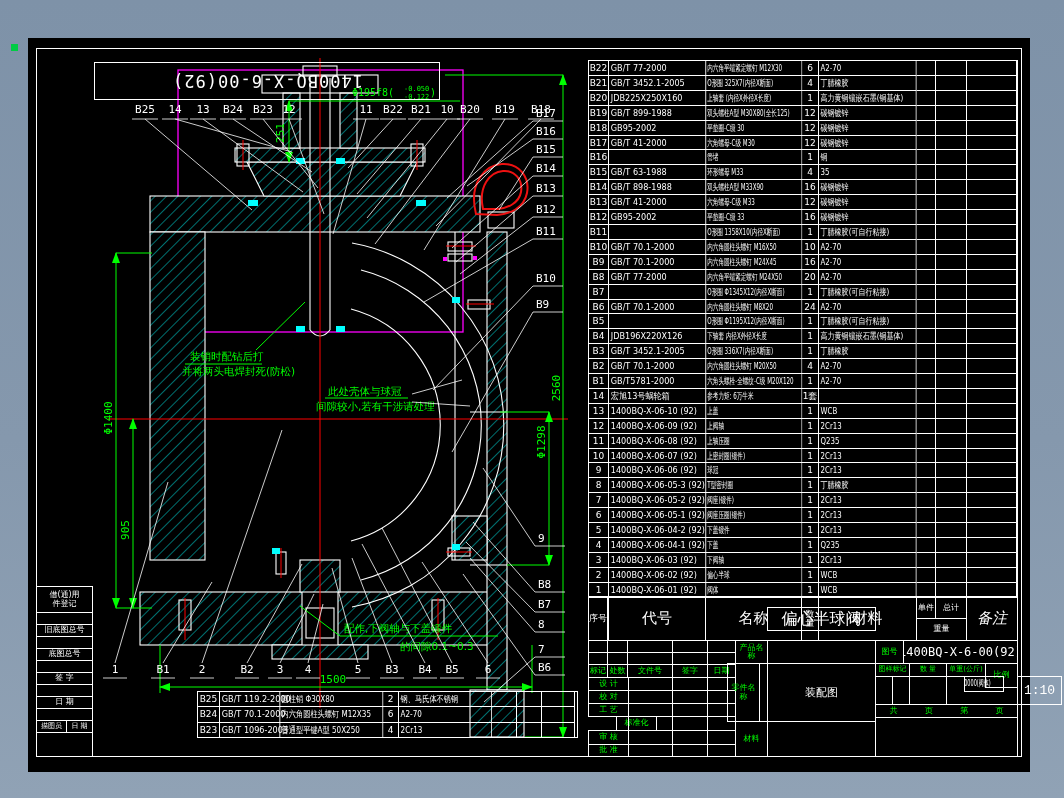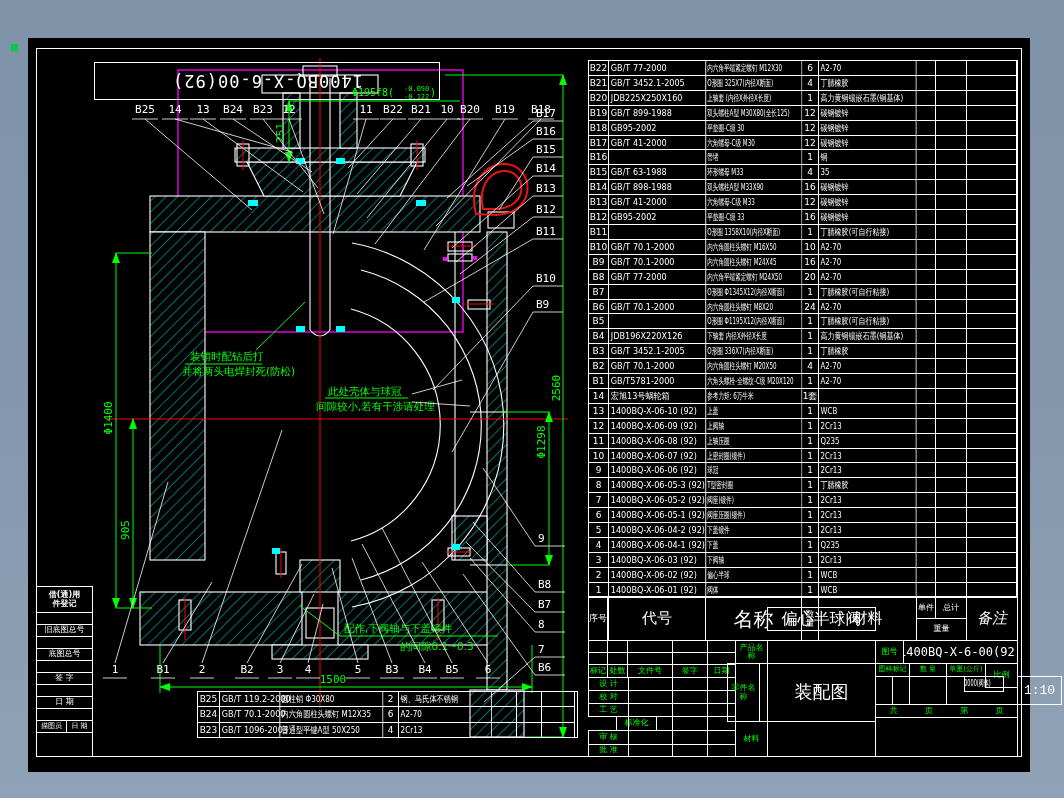--- a/index.html
+++ b/index.html
@@ -598,21 +598,21 @@
       <div class="bc qty">1</div>
       <div class="bc material">WCB</div>
       <div class="bc u"></div>
       <div class="bc t"></div>
       <div class="bc rm"></div>
     </div>
 
   <div>
     <div class="c wrap" style="left:588px;top:597px;width:20px;height:44px;">序号</div>
     <div class="c" style="left:608px;top:597px;width:98px;height:44px;font-size:15px;">代号</div>
-    <div class="c" style="left:705px;top:597px;width:97px;height:44px;font-size:20px;">名称</div>
+    <div class="c" style="left:705px;top:597px;width:97px;height:44px;font-size:15px;">名称</div>
     <div class="c wrap" style="left:801px;top:597px;width:18px;height:44px;">数量</div>
     <div class="c" style="left:818px;top:597px;width:99px;height:44px;font-size:15px;">材料</div>
     <div class="c tbfs" style="left:916px;top:597px;width:20px;height:22px;">单件</div>
     <div class="c tbfs" style="left:935px;top:597px;width:32px;height:22px;">总计</div>
     <div class="c tbfs" style="left:916px;top:618px;width:51px;height:23px;">重量</div>
     <div class="c" style="left:966px;top:597px;width:52px;height:44px;font-size:15px;font-style:italic;">备注</div>
   </div>
 
   <div>
 
@@ -658,21 +658,21 @@
         <div class="c tbfs" style="left: 707px; top: 744px; width: 29px; height: 13px;"></div>
       </div>
 
     <div class="c grn wrap tbfs" style="left:735px;top:640px;width:33px;height:24px;">产品名称</div>
     <div class="c grn wrap tbfs" style="left:727px;top:663px;width:33px;height:59px;">零件名称</div>
     <div class="c grn tbfs" style="left:735px;top:721px;width:33px;height:36px;">材料</div>
 
     <div class="c" style="left:767px;top:607px;width:109px;height:24px;font-size:16px;">偏心半球阀</div>
     <div class="c grn wrap tbfs" style="left:875px;top:640px;width:29px;height:24px;">图号</div>
     <div class="c" style="left:903px;top:640px;width:115px;height:24px;font-size:12px;font-family:'DejaVu Sans Mono',monospace;">1400BQ-X-6-00(92)</div>
-    <div class="c" style="left:767px;top:663px;width:109px;height:59px;font-size:18px;">装配图</div>
+    <div class="c" style="left:767px;top:663px;width:109px;height:59px;font-size:11px;">装配图</div>
     <div class="c" style="left:767px;top:721px;width:109px;height:36px;"></div>
 
     <div class="c grn" style="left:875px;top:663px;width:35px;height:14px;font-size:7px;">图样标记</div>
     <div class="c grn" style="left:909px;top:663px;width:38px;height:14px;font-size:7px;">数 量</div>
     <div class="c grn" style="left:946px;top:663px;width:40px;height:14px;font-size:7px;">单重(公斤)</div>
     <div class="c grn" style="left:985px;top:663px;width:33px;height:25px;font-size:8px;">比例</div>
     <div class="c" style="left:875px;top:676px;width:18px;height:29px;"></div>
     <div class="c" style="left:892px;top:676px;width:18px;height:29px;"></div>
     <div class="c" style="left:909px;top:676px;width:38px;height:29px;"></div>
     <div class="c" style="left:964px;top:676px;width:40px;height:16px;justify-content:flex-end;">
@@ -709,21 +709,21 @@
       <div class="bc code">GB/T 1096-2003</div>
       <div class="bc name">普通型平键A型 50X250</div>
       <div class="bc qty">4</div>
       <div class="bc material">2Cr13</div>
       <div class="bc u"></div>
       <div class="bc t"></div>
       <div class="bc rm"></div>
     </div>
 
   <div>
-    <div class="c wrap tbfs" style="left:36px;top:586px;width:57px;height:27px;flex-direction:column;font-weight:bold;">
+    <div class="c wrap tbfs" style="left:36px;top:586px;width:57px;height:27px;flex-direction:column;">
       <span>借(通)用</span>
         <span>件登记</span>
     </div>
     <div class="c" style="left:36px;top:612px;width:57px;height:13px;"></div>
     <div class="c tbfs" style="left:36px;top:624px;width:57px;height:13px;">旧底图总号</div>
     <div class="c" style="left:36px;top:636px;width:57px;height:13px;"></div>
     <div class="c tbfs" style="left:36px;top:648px;width:57px;height:13px;">底图总号</div>
     <div class="c" style="left:36px;top:660px;width:57px;height:13px;"></div>
     <div class="c tbfs" style="left:36px;top:672px;width:57px;height:13px;">签  字</div>
     <div class="c" style="left:36px;top:684px;width:57px;height:13px;"></div>

